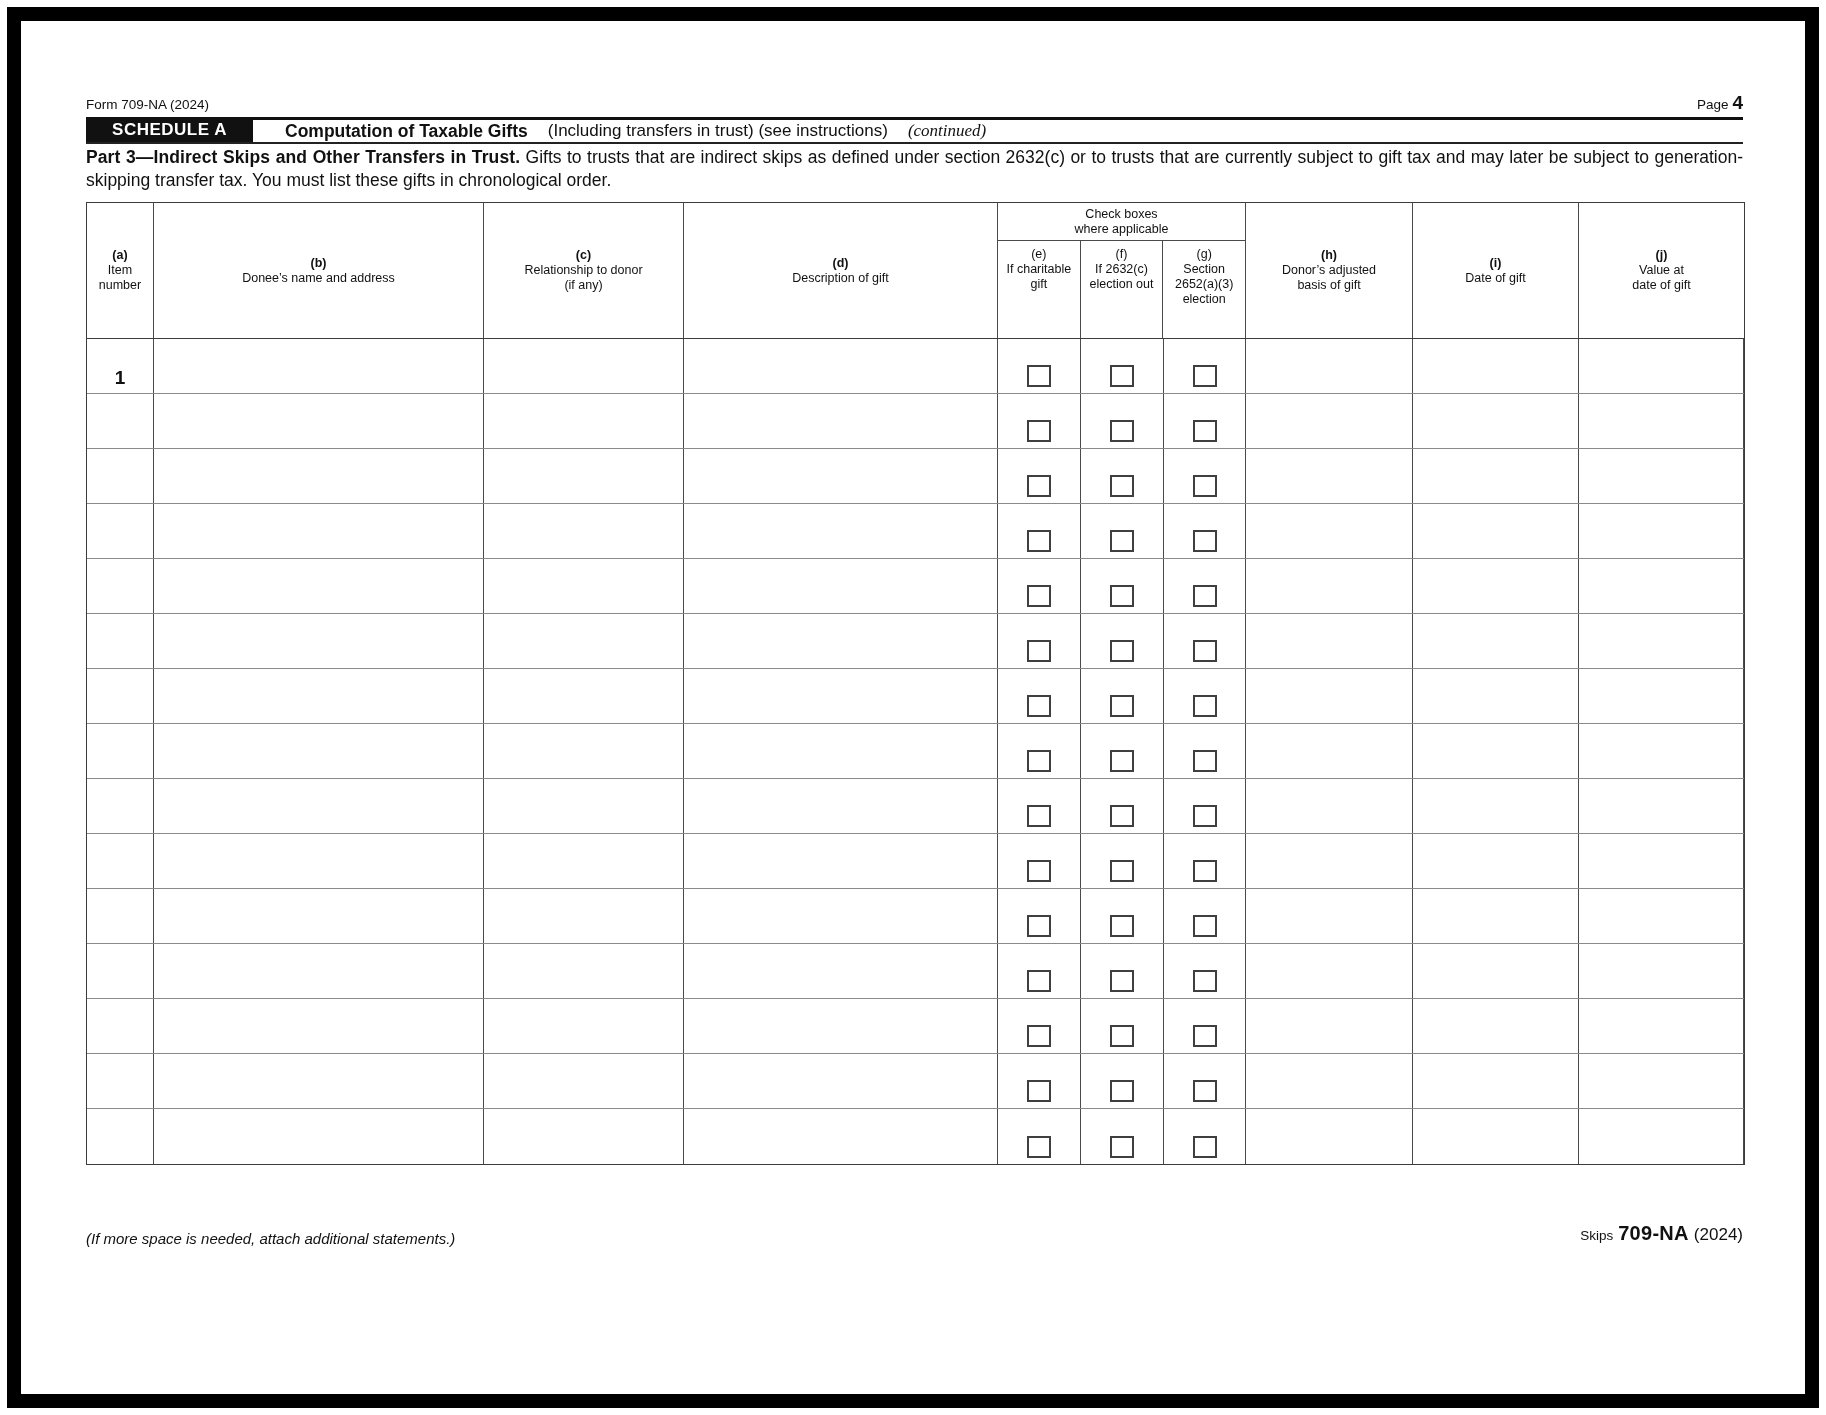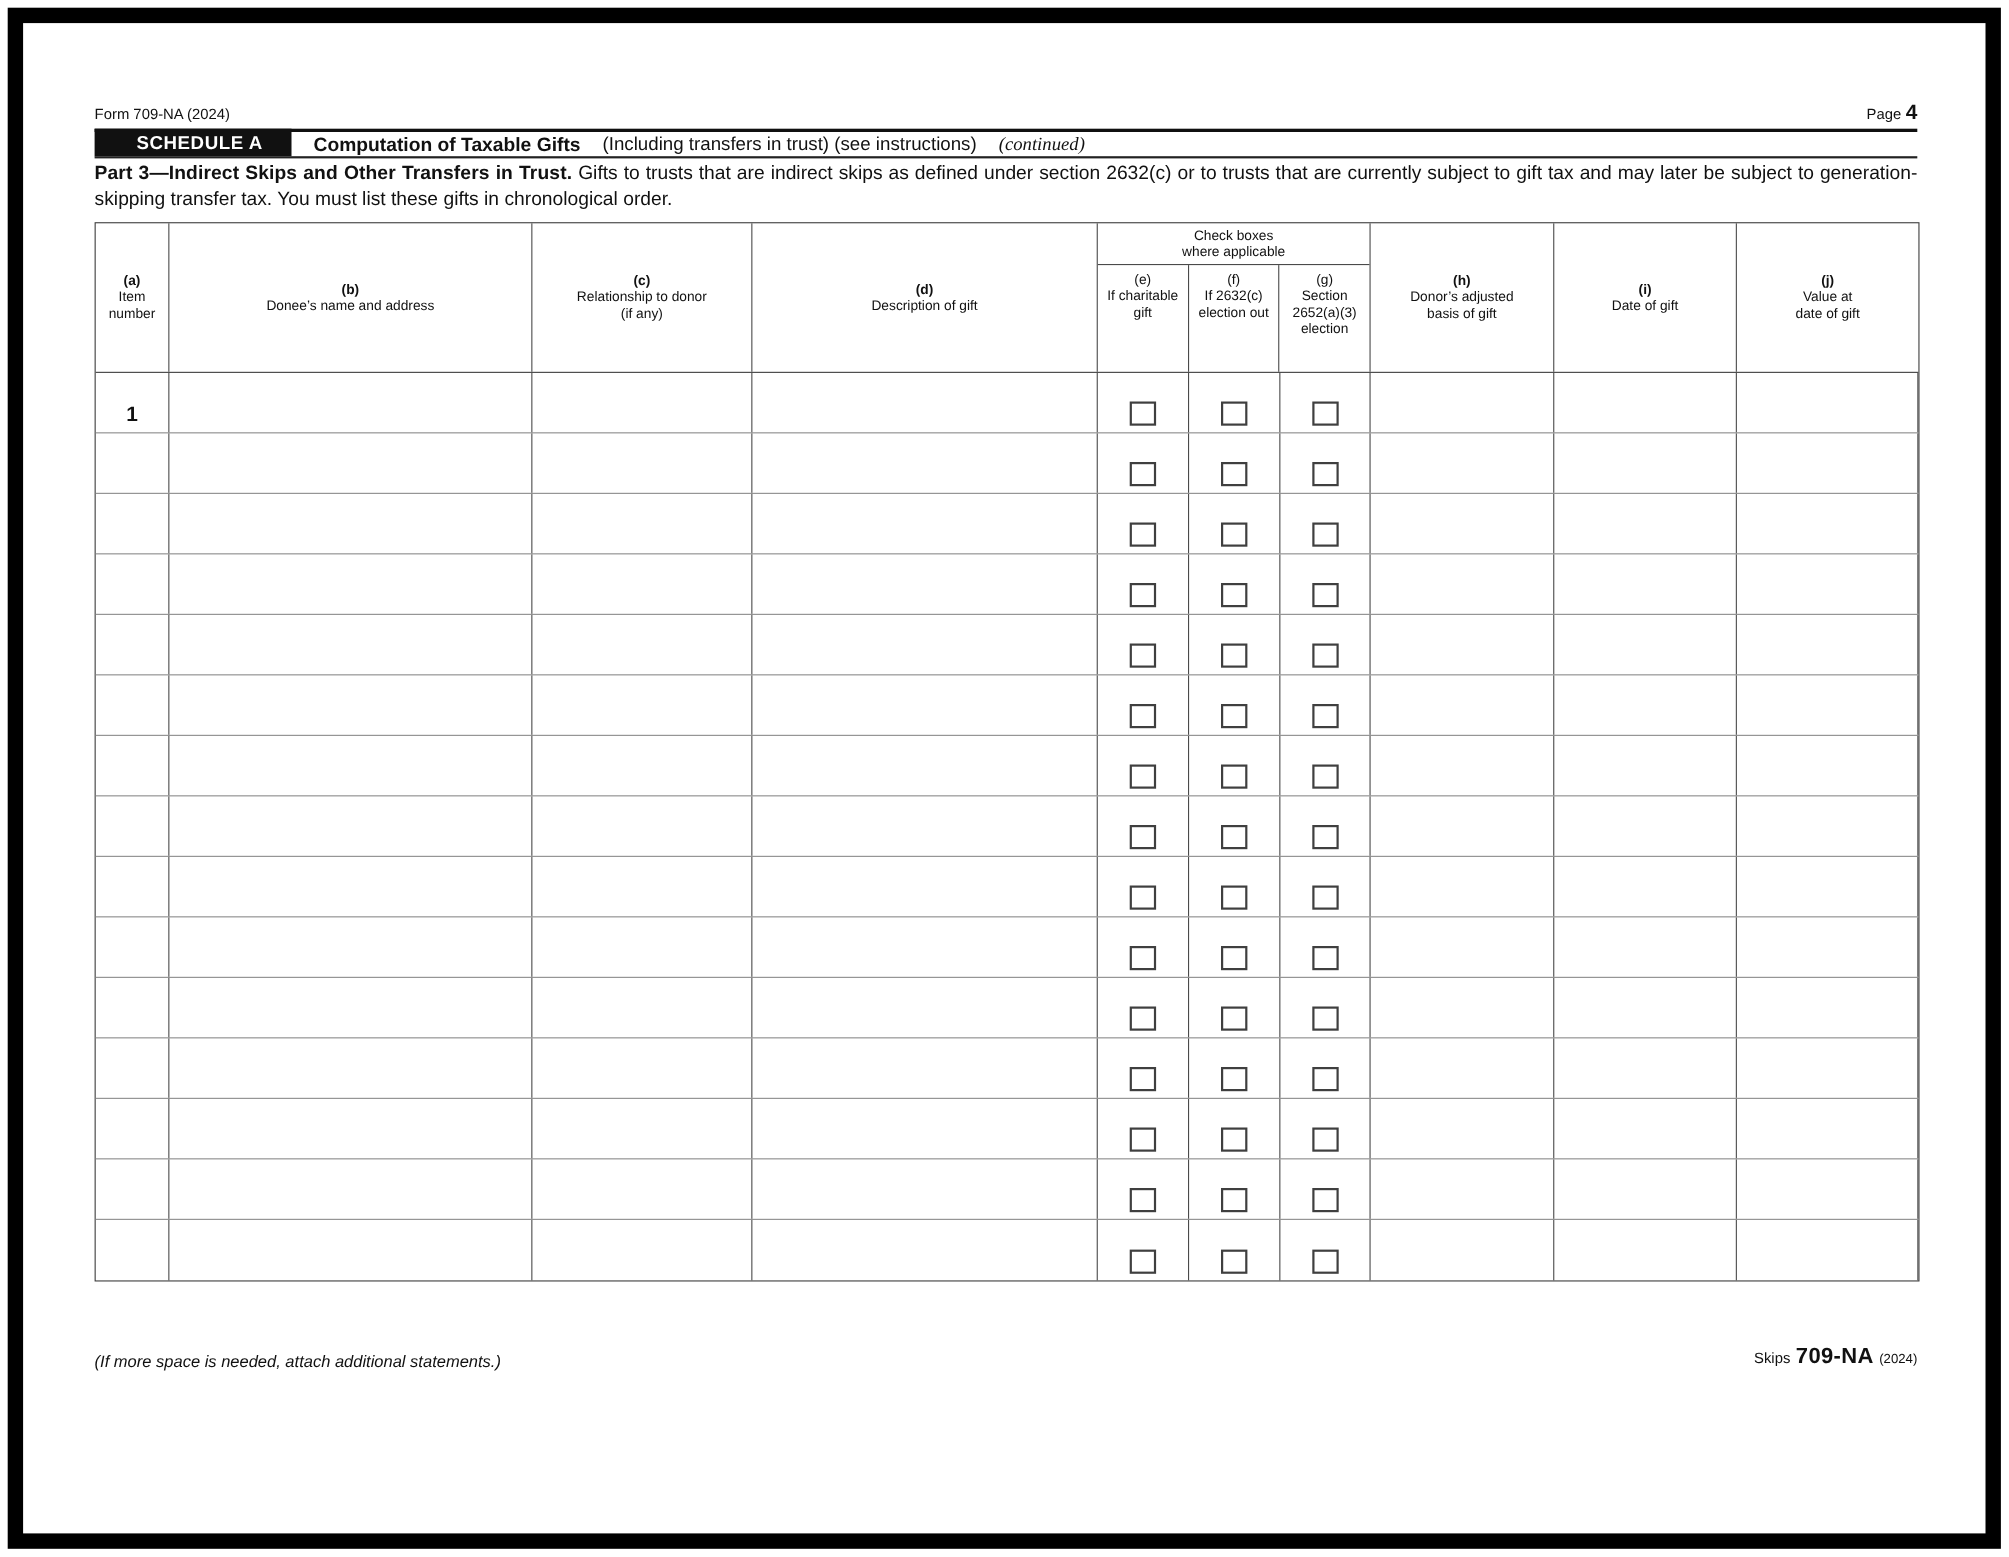--- a/index.html
+++ b/index.html
@@ -12,21 +12,21 @@
   .form-id{font-size:13.5px;}
   .page-num{display:flex;align-items:baseline;gap:4px;margin-left:46px;}
   .page-num .pl{font-size:13.5px;}
   .page-num .pn{font-size:19px;font-weight:bold;}
   .rule-thick{position:absolute;left:86px;width:1657px;top:117px;height:3px;background:#101010;}
   
   .schedule-row{position:absolute;left:86px;width:1657px;top:120px;height:22px;
                 border-bottom:2px solid #222;}
   .sched-badge{position:absolute;left:0;top:-3px;width:167px;height:25px;background:#111;color:#fff;
                display:flex;align-items:center;justify-content:center;font-weight:bold;font-size:17px;
-               letter-spacing:.5px;padding-left:12px;}
+               letter-spacing:.5px;}
   .sched-title{position:absolute;left:199px;top:0;height:22px;display:flex;align-items:center;gap:20px;
                font-size:17px;white-space:nowrap;}
   .sched-title .t-bold{font-weight:bold;font-size:17.5px;}
   .sched-title .t-ital{font-style:italic;font-family:Liberation Serif, serif;}
   
   .part3{position:absolute;left:86px;width:1657px;top:146px;font-size:17.5px;line-height:22.5px;
          text-align:justify;}
   .part3 b{letter-spacing:.1px;}
   
   .gift-table{position:absolute;left:86px;top:202px;width:1657px;border:1px solid #3c3c3c;
@@ -64,21 +64,21 @@
   .dot-leader{flex:1;height:100%;margin:0 14px 0 12px;
       background-image:radial-gradient(circle at 3px 3px,#1a1a1a 1.9px,rgba(0,0,0,0) 2.4px);
       background-size:33px 6px;background-repeat:repeat-x;background-position:0 31px;}
   .total-amount-box{width:165px;height:100%;box-sizing:border-box;border-left:1px solid #4a4a4a;
                     border-right:1px solid #4a4a4a;}
   
   .footer-note{position:absolute;left:86px;top:1230px;font-size:15px;font-style:italic;}
   .footer-form{position:absolute;right:83px;top:1222px;display:flex;align-items:baseline;gap:5px;}
   .footer-form .f1{font-size:13.5px;}
   .footer-form .f2{font-size:20px;font-weight:bold;letter-spacing:.3px;}
-  .footer-form .f3{font-size:12px;}
+  .footer-form .f3{font-size:17px;}
 </style>
 </head>
 <body>
 
 <div class="page">
   <div class="frame"></div>
 
   <div class="top-row">
     <span class="form-id">Form 709-NA (2024)</span>
     <span class="page-num">

